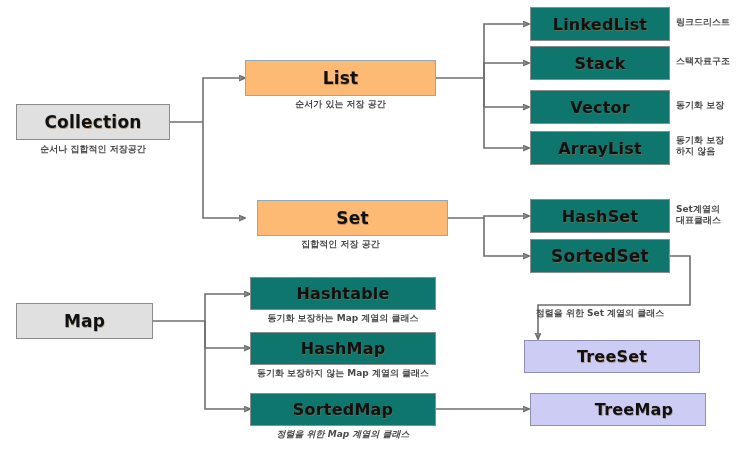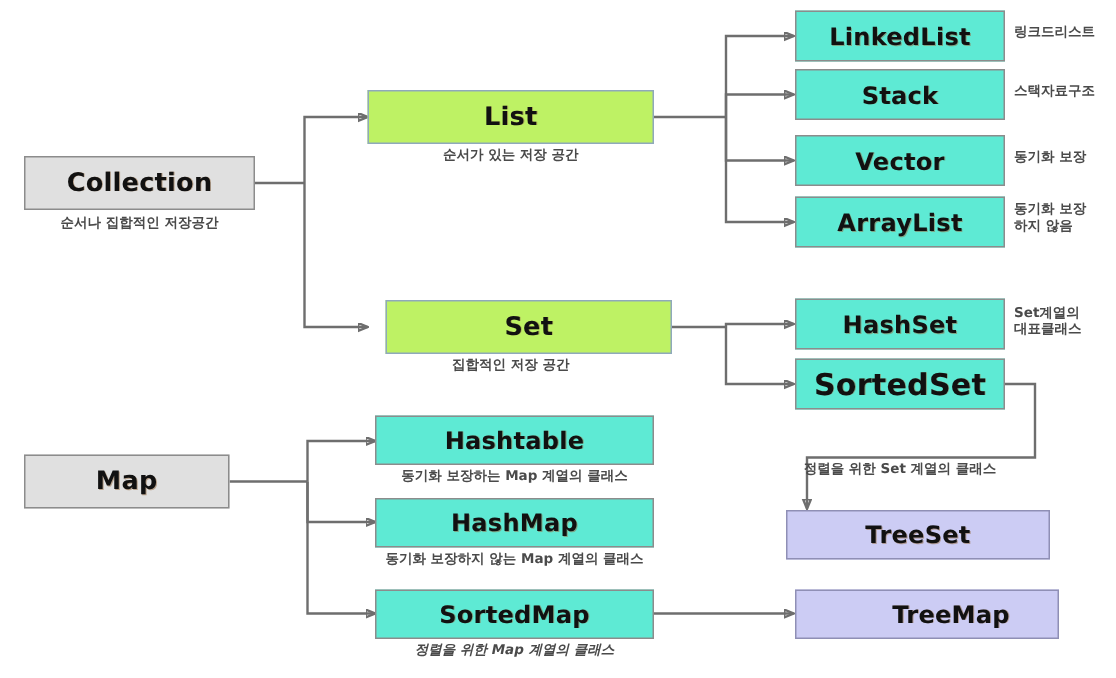--- a/index.html
+++ b/index.html
@@ -27,25 +27,25 @@
     font-weight: bold;
     color: #111111;
     letter-spacing: 0.2px;
     text-shadow: 0.6px 0.6px 0 rgba(150,110,70,0.55);
   }
   .node.gray {
     background: #e0e0e0;
     border-color: #8c8c8c;
   }
   .node.blue {
-    background: #bef264;
+    background: #fdba74;
     border-color: #8fa9bb;
   }
   .node.white {
-    background: #5eead4;
+    background: #0f766e;
     border-color: #8c8c8c;
   }
   .node.purple {
     background: #ccccf4;
     border-color: #8f8fb5;
   }
   .caption {
     position: absolute;
     color: #4a4a4a;
     font-size: 9px;
@@ -145,21 +145,21 @@
   </div>
   <div class="caption left" style="left:676px; top:135px; width:68px;">동기화 보장
 하지 않음</div>
 
   <div class="node white" style="left:530px; top:199px; width:140px; height:34px; font-size:16px;">
     <span>HashSet</span>
   </div>
   <div class="caption left" style="left:676px; top:204px; width:68px;">Set계열의
 대표클래스</div>
 
-  <div class="node white" style="left:530px; top:239px; width:140px; height:34px; font-size:20px;">
+  <div class="node white" style="left:530px; top:239px; width:140px; height:34px; font-size:17px;">
     <span>SortedSet</span>
   </div>
   <div class="caption" style="left:518px; top:276px; width:164px;margin-top:32px;">정렬을 위한 Set 계열의 클래스</div>
 
   <div class="node purple" style="left:524px; top:340px; width:176px; height:33px; font-size:16px;">
     <span>TreeSet</span>
   </div>
 
   <div class="node gray" style="left:16px; top:303px; width:137px; height:36px; font-size:17px;">
     <span>Map</span>

